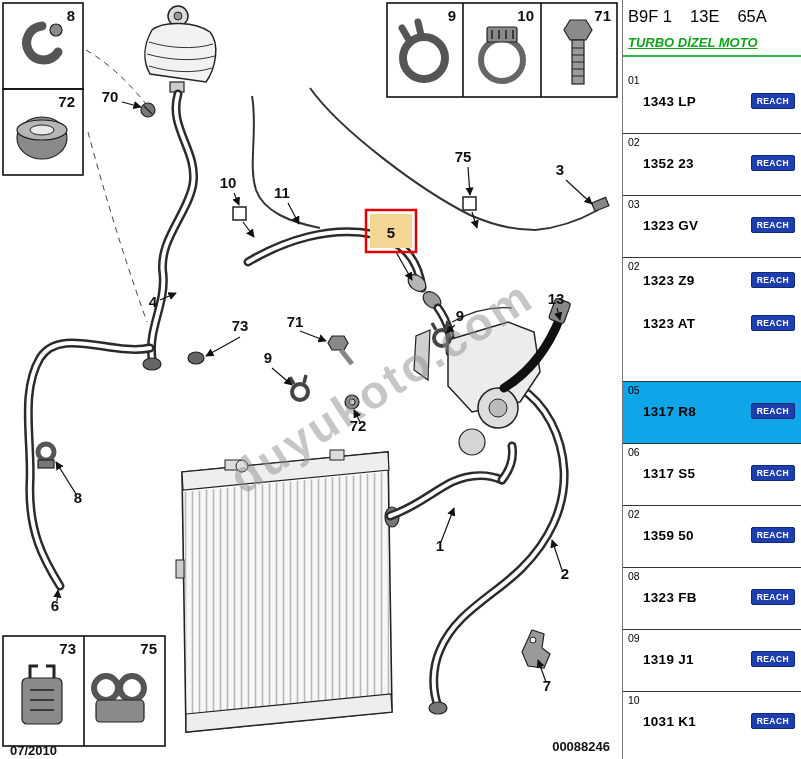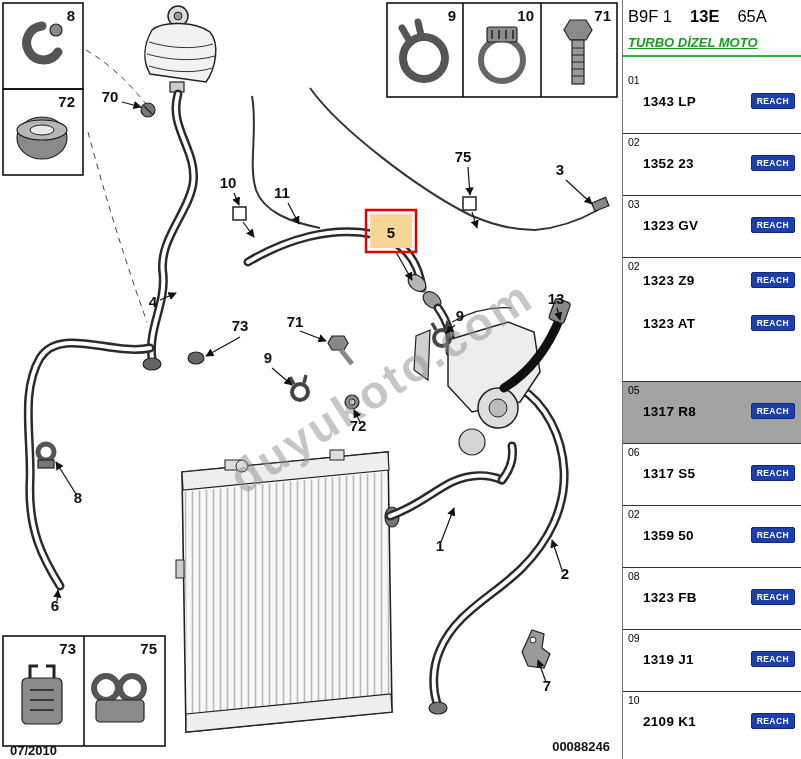--- a/index.html
+++ b/index.html
@@ -3,33 +3,33 @@
 <meta charset="utf-8">
 <style>
   *{margin:0;padding:0;box-sizing:border-box}
   html,body{background:#fff}
   body{width:801px;height:759px;font-family:"Liberation Sans",sans-serif;overflow:hidden}
   .page{display:flex;width:801px;height:759px}
   .diagram-wrap{position:relative;width:622px;height:759px;background:#fff}
   .panel{width:179px;height:759px;border-left:1px solid #777;display:flex;flex-direction:column;background:#fff}
   .panel-header{height:72px;flex:0 0 72px;overflow:hidden}
   .code{display:flex;gap:18px;font-size:16.5px;color:#000;padding:7px 0 0 5px;white-space:nowrap}
-  .code .b{font-weight:bold}
+  .code .b{font-weight:normal}
   .subtitle{margin-top:9px;color:#12a11d;font-style:italic;font-weight:bold;font-size:13px;text-decoration:underline;padding:0 16px 5px 5px;border-bottom:2px solid #2db34a;white-space:nowrap;overflow:hidden}
   .rows{display:flex;flex-direction:column;flex:1}
   .row{flex:0 0 62px;border-bottom:1px solid #333;padding:2px 6px 16px 5px;overflow:hidden}
   .row.h2{flex:0 0 124px}
   .row:last-child{flex:1;border-bottom:none}
   .row .idx{font-size:10.5px;color:#000}
   .partline{display:flex;align-items:center;justify-content:space-between;margin:7px 0 0 15px}
   .row.h2 .partline{margin-top:0}
   .row.h2 .partline + .partline{margin-top:27px}
   .pn{font-size:13.5px;font-weight:bold;color:#000;letter-spacing:.3px}
   .reach{background:#1d3fae;border:1px solid #12287a;color:#fff;font-size:8.5px;font-weight:bold;letter-spacing:.4px;padding:2px 5px;border-radius:2px;cursor:pointer}
-  .row.highlight{background:#a3a3a3}
+  .row.highlight{background:#0ea5e9}
 </style>
 </head>
 <body>
 
 <div class="page">
 
   <div class="diagram-wrap">
     <svg width="622" height="759" viewBox="0 0 622 759">
       <defs>
         <marker id="ah" viewBox="0 0 10 10" refX="9" refY="5" markerWidth="7" markerHeight="7" orient="auto-start-reverse">
@@ -354,20 +354,20 @@
         <div class="idx">09</div>
         <div class="partline">
           <span class="pn">1319 J1</span>
           <span class="reach">REACH</span>
         </div>
       </div>
 
       <div class="row">
         <div class="idx">10</div>
         <div class="partline">
-          <span class="pn">2109 K1</span>
+          <span class="pn">1031 K1</span>
           <span class="reach">REACH</span>
         </div>
       </div>
 
     </div>
   </div>
 </div>
 
 </body></html>

